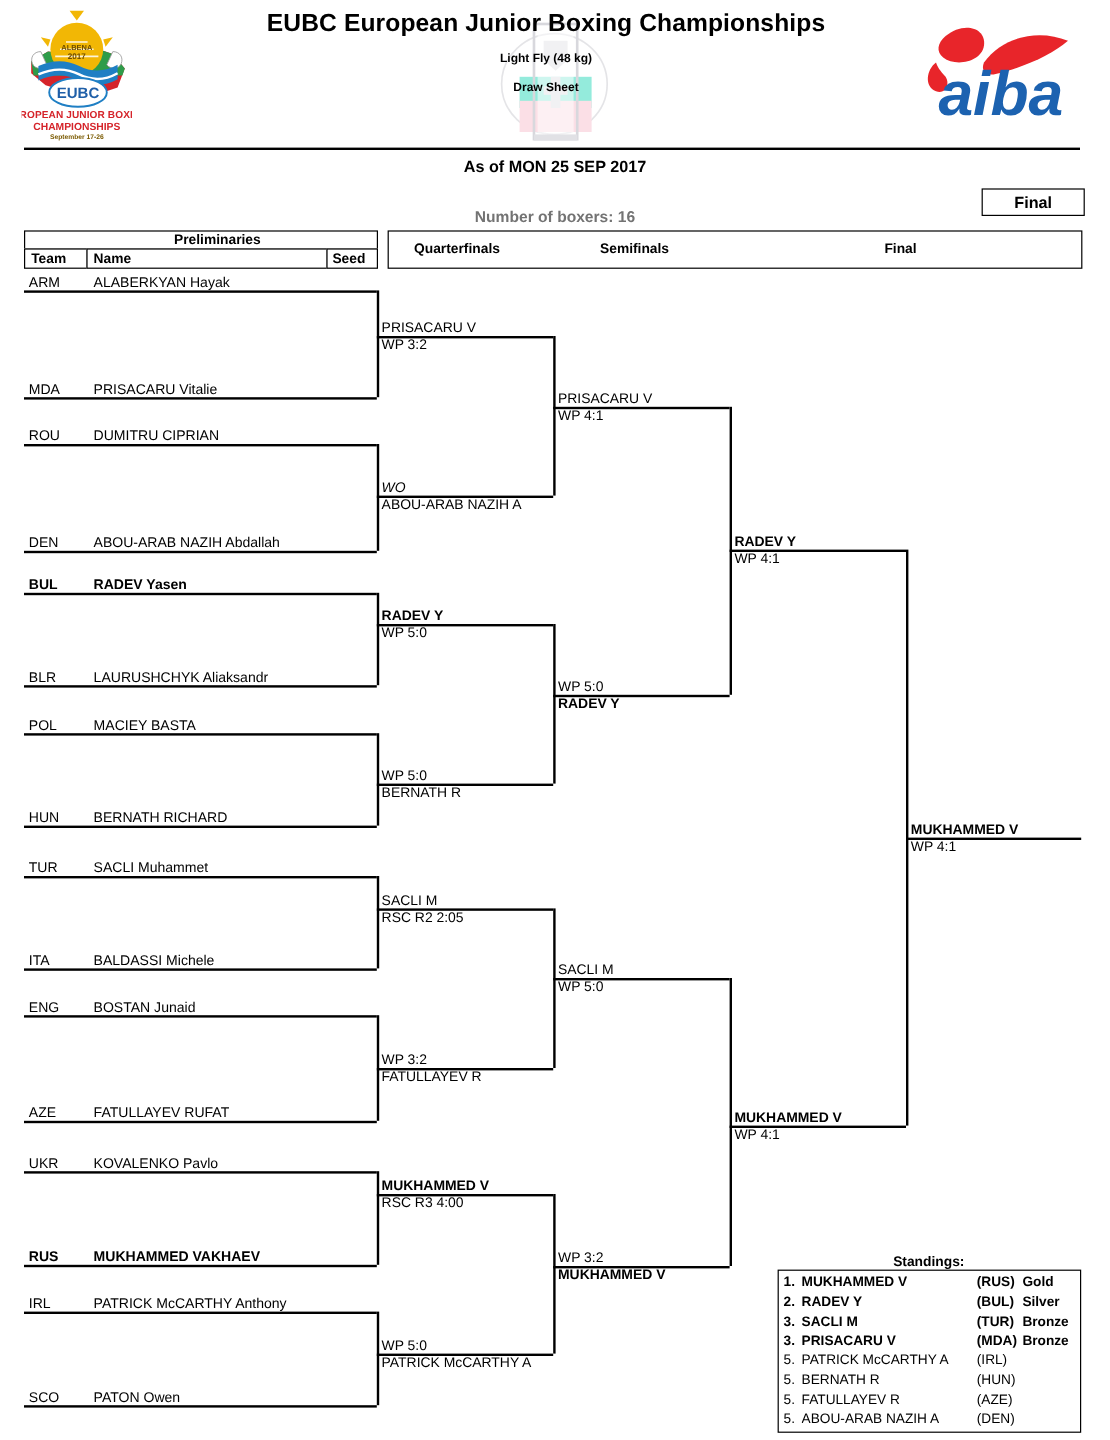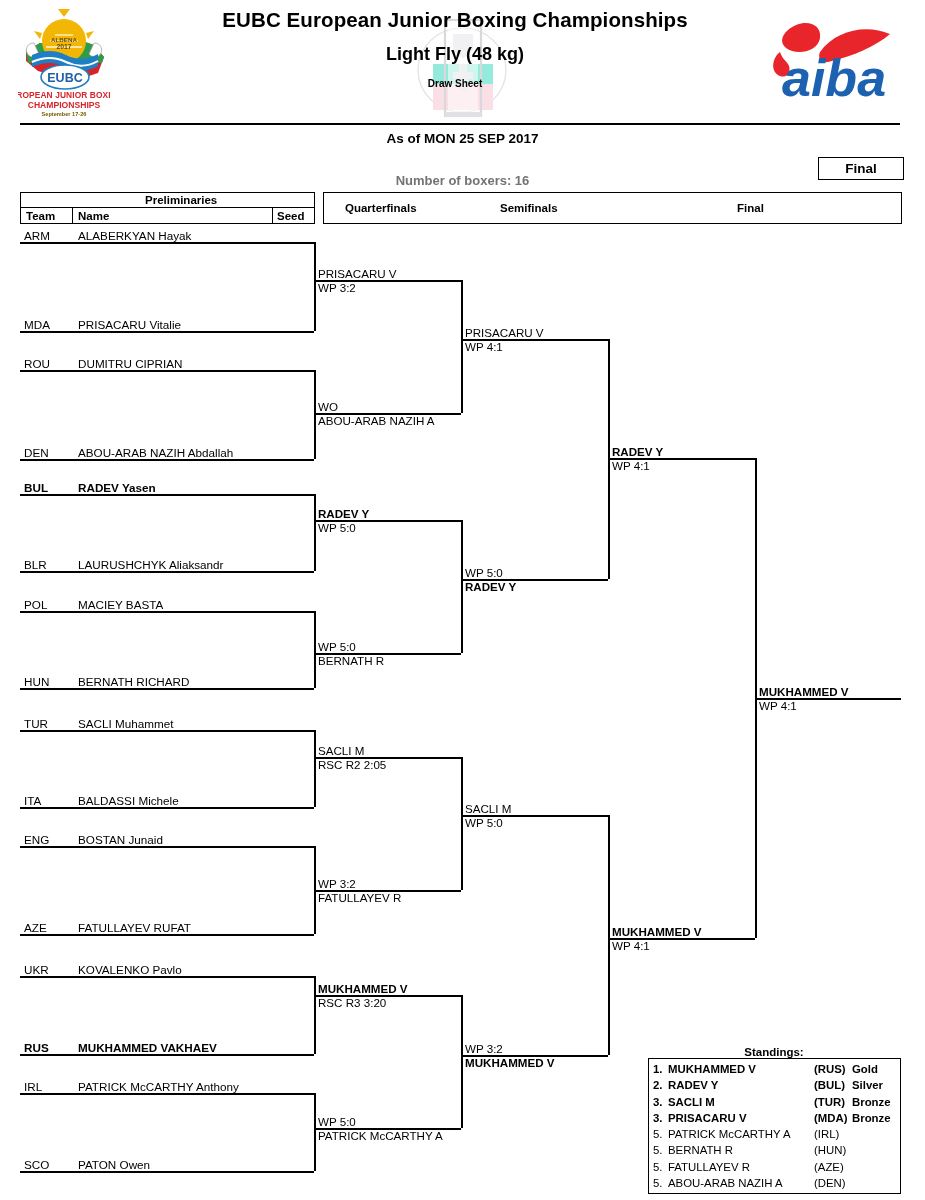--- a/index.html
+++ b/index.html
@@ -14,21 +14,21 @@
     background:#ffffff;
     overflow:hidden;
   }
 
   
   .titleblock{
     position:absolute; left:130px; top:8px; width:650px;
     text-align:center; z-index:3;
   }
   .t-main{font-size:20.5px;font-weight:bold;color:#000;letter-spacing:.1px;line-height:1.15;}
-  .t-sub{font-size:18px;font-weight:bold;color:#000;margin-top:12px;}
+  .t-sub{font-size:10px;font-weight:bold;color:#000;margin-top:12px;}
   .t-sub2{font-size:10px;font-weight:bold;color:#000;margin-top:13px;}
 
   .asof{
     position:absolute;left:0;top:131px;width:925px;text-align:center;
     font-size:13.5px;font-weight:bold;color:#000;z-index:3;
   }
   .nboxers{
     position:absolute;left:0;top:173px;width:925px;text-align:center;
     font-size:13px;font-weight:bold;color:#737373;z-index:3;
   }
@@ -226,37 +226,37 @@
       <div class="vline" style="left: 314px; top: 494px; height: 77px;"></div>
       <div class="vline" style="left: 314px; top: 611px; height: 77px;"></div>
       <div class="vline" style="left: 314px; top: 730px; height: 77px;"></div>
       <div class="vline" style="left: 314px; top: 846px; height: 88px;"></div>
       <div class="vline" style="left: 314px; top: 976px; height: 78px;"></div>
       <div class="vline" style="left: 314px; top: 1093px; height: 78px;"></div>
       <div class="hline" style="left: 314px; top: 280px; width: 147px;"></div>
       <div class="res" style="left: 318px; top: 267px;">PRISACARU V</div>
       <div class="res" style="left: 318px; top: 281px;">WP 3:2</div>
       <div class="hline" style="left: 314px; top: 413px; width: 147px;"></div>
-      <div class="res" style="left: 318px; top: 400px;">WO</div>
+      <div class="res" style="left: 318px; top: 400px; font-style: italic;">WO</div>
       <div class="res" style="left: 318px; top: 414px;">ABOU-ARAB NAZIH A</div>
       <div class="hline" style="left: 314px; top: 520px; width: 147px;"></div>
       <div class="res bold" style="left: 318px; top: 507px;">RADEV Y</div>
       <div class="res" style="left: 318px; top: 521px;">WP 5:0</div>
       <div class="hline" style="left: 314px; top: 653px; width: 147px;"></div>
       <div class="res" style="left: 318px; top: 640px;">WP 5:0</div>
       <div class="res" style="left: 318px; top: 654px;">BERNATH R</div>
       <div class="hline" style="left: 314px; top: 757px; width: 147px;"></div>
       <div class="res" style="left: 318px; top: 744px;">SACLI M</div>
       <div class="res" style="left: 318px; top: 758px;">RSC R2 2:05</div>
       <div class="hline" style="left: 314px; top: 890px; width: 147px;"></div>
       <div class="res" style="left: 318px; top: 877px;">WP 3:2</div>
       <div class="res" style="left: 318px; top: 891px;">FATULLAYEV R</div>
       <div class="hline" style="left: 314px; top: 995px; width: 147px;"></div>
       <div class="res bold" style="left: 318px; top: 982px;">MUKHAMMED  V</div>
-      <div class="res" style="left: 318px; top: 996px;">RSC R3 3:20</div>
+      <div class="res" style="left: 318px; top: 996px;">RSC R3 4:00</div>
       <div class="hline" style="left: 314px; top: 1128px; width: 147px;"></div>
       <div class="res" style="left: 318px; top: 1115px;">WP 5:0</div>
       <div class="res" style="left: 318px; top: 1129px;">PATRICK McCARTHY A</div>
       <div class="vline" style="left: 461px; top: 280px; height: 133px;"></div>
       <div class="vline" style="left: 461px; top: 520px; height: 133px;"></div>
       <div class="vline" style="left: 461px; top: 757px; height: 133px;"></div>
       <div class="vline" style="left: 461px; top: 995px; height: 133px;"></div>
       <div class="hline" style="left: 461px; top: 339px; width: 147px;"></div>
       <div class="res" style="left: 465px; top: 326px;">PRISACARU V</div>
       <div class="res" style="left: 465px; top: 340px;">WP 4:1</div>

